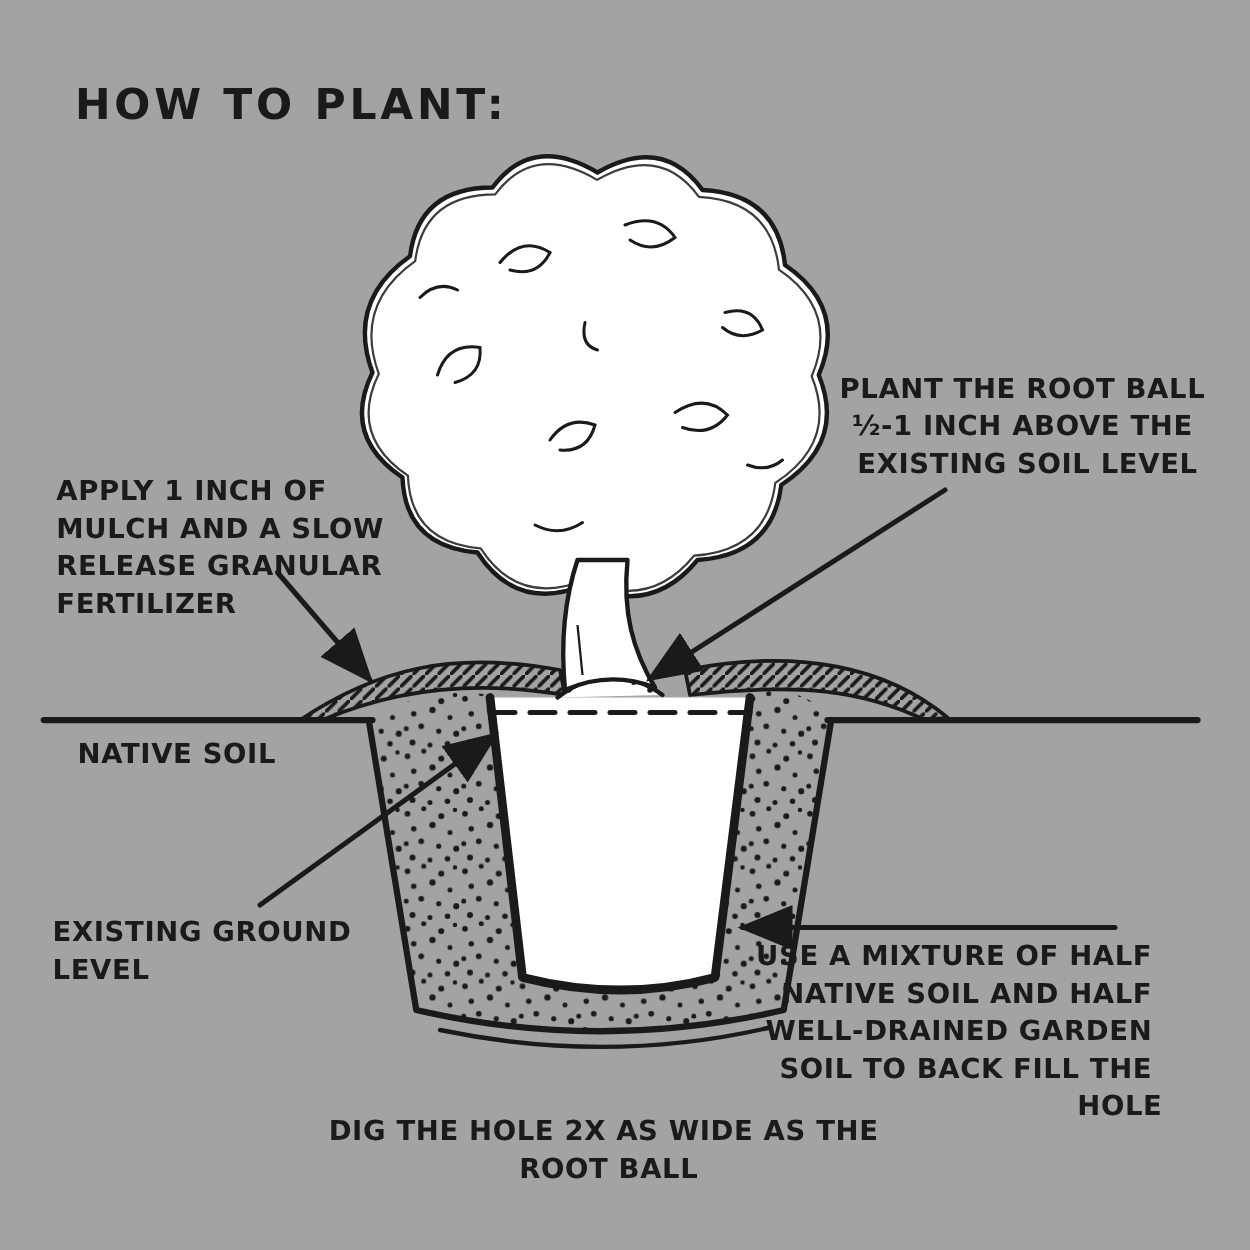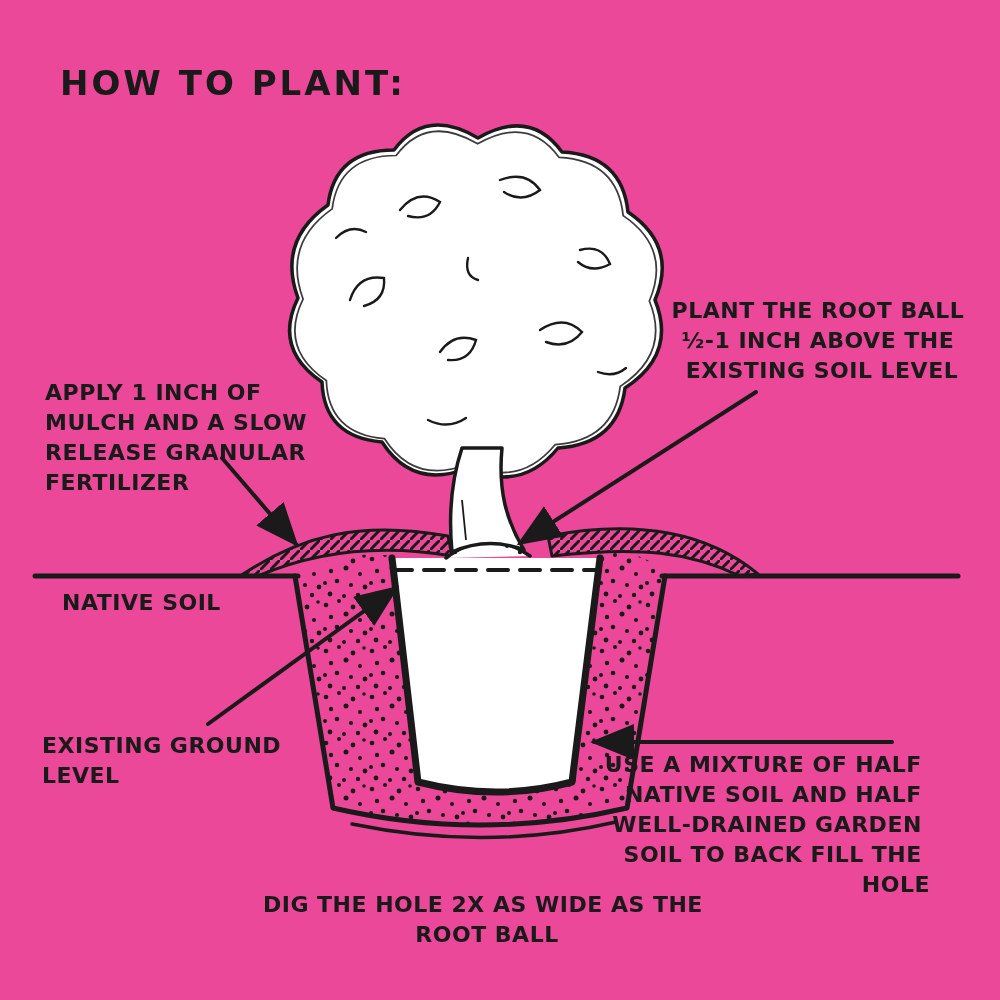--- a/index.html
+++ b/index.html
@@ -1,17 +1,17 @@
 <!DOCTYPE html>
 <html><head>
 <meta charset="utf-8">
 <style>
   html,body{margin:0;padding:0;background:#ffffff;}
   .page{
-    position:relative;width:1000px;height:1000px;background:#ec4899;
+    position:relative;width:1000px;height:1000px;background:#a3a3a3;
     font-family:"DejaVu Sans", sans-serif;overflow:hidden;
   }
   svg{display:block;}
   text{fill:#1a1a1a;}
   .title-text{font-size:34px;font-weight:700;letter-spacing:3px;}
   .label-text{font-size:22px;font-weight:700;letter-spacing:0.5px;}
 </style>
 </head>
 <body>
 

